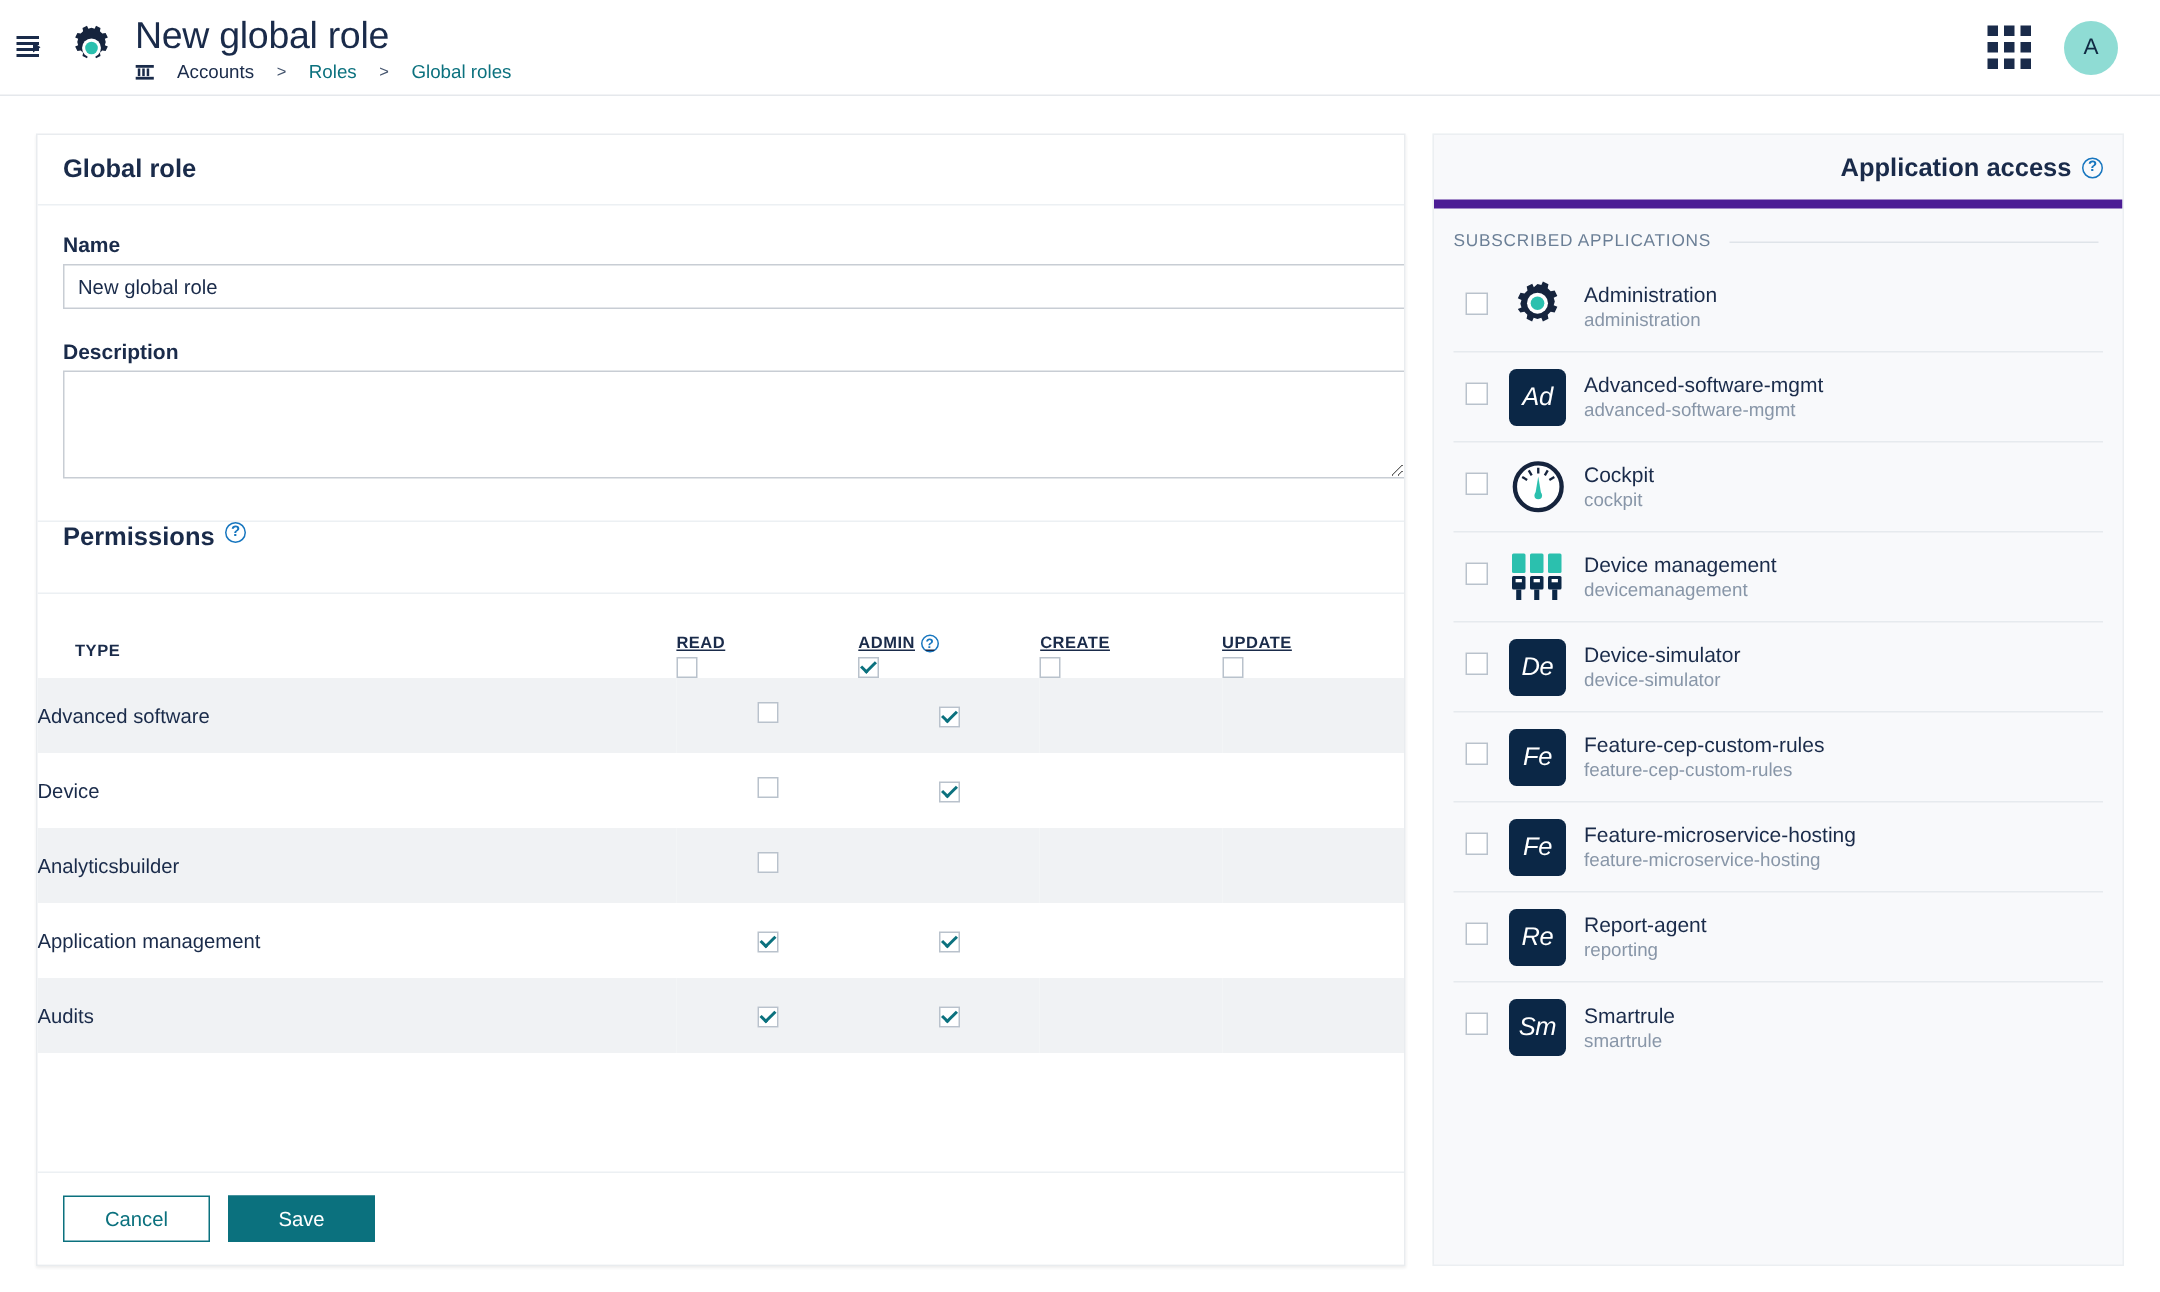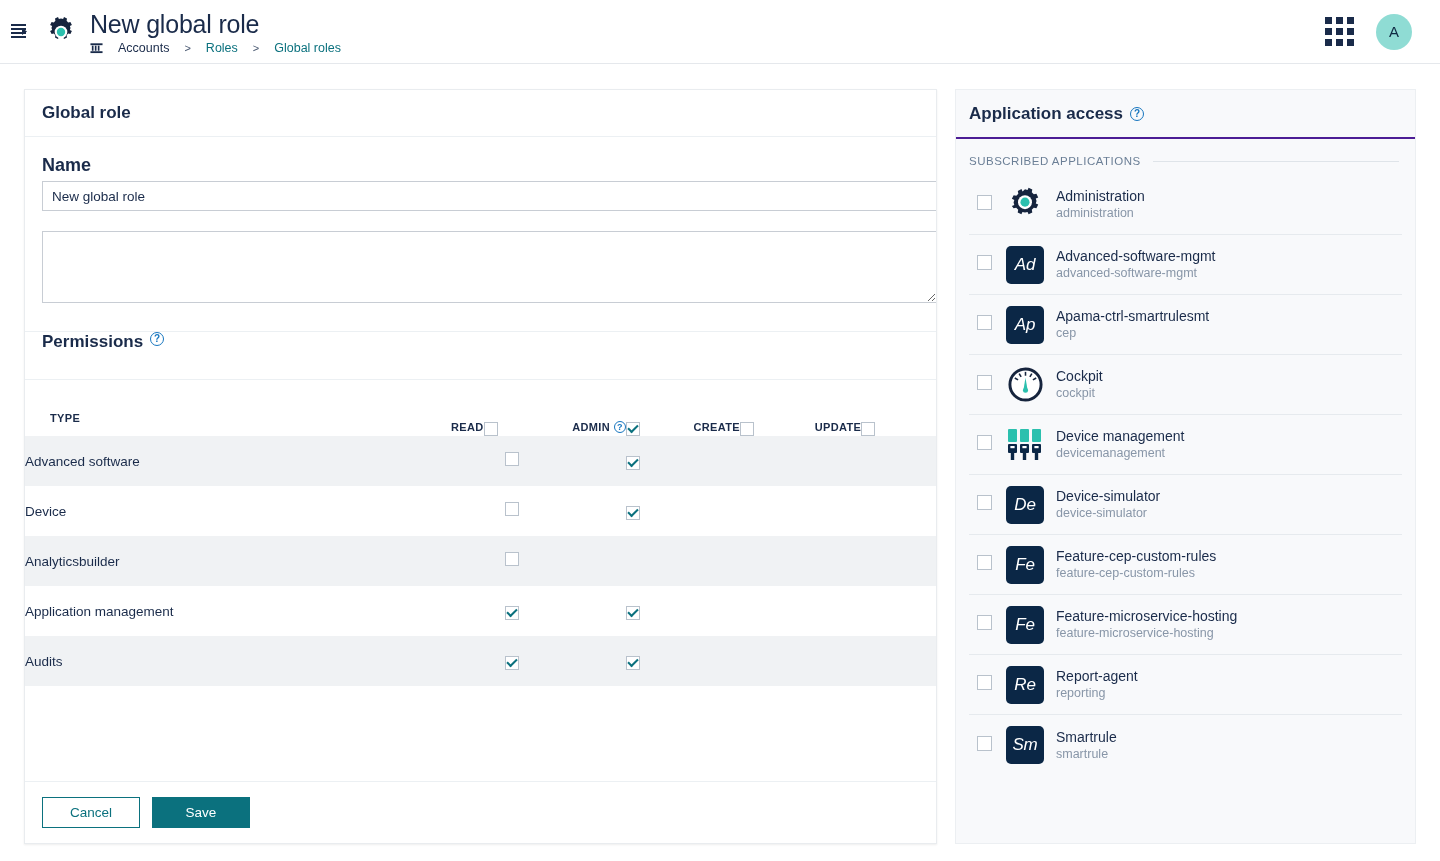--- a/index.html
+++ b/index.html
@@ -77,21 +77,21 @@
     margin: 0; font-size: 17px; font-weight: 700; color: #1a2b4a;
   }
   .help-icon {
     display: inline-flex; align-items: center; justify-content: center;
     width: 14px; height: 14px; border-radius: 50%;
     border: 1.3px solid #1776bf; color: #1776bf;
     font-size: 10px; font-weight: 700; margin-left: 7px;
     line-height: 1; cursor: pointer;
   }
   .form-body { padding: 18px 17px 6px 17px; }
-  .field-label { font-size: 18px; font-weight: 700; color: #1a2b4a; margin-bottom: 5px; }
+  .field-label { font-size: 14px; font-weight: 700; color: #1a2b4a; margin-bottom: 5px; }
   .text-input {
     width: 895px; height: 30px;
     border: 1px solid #c8cdd4; background: #fff;
     font-family: "Liberation Sans", sans-serif;
     font-size: 13.5px; color: #1a2b4a;
     padding: 0 9px; outline: none; display: block;
   }
   .spacer-20 { height: 20px; }
   .text-area {
     width: 895px; height: 72px;
@@ -109,21 +109,21 @@
 
   
   .perm-table { width: 100%; border-collapse: collapse; table-layout: fixed; }
   .perm-table col.c-type { width: 425px; }
   .perm-table col.c-col { width: 121px; }
   .perm-table th {
     padding: 0; vertical-align: bottom; height: 56px;
     font-size: 11px; font-weight: 700; letter-spacing: 0.35px;
     color: #1a2b4a; text-transform: uppercase;
   }
-  .th-inner { display: flex; flex-direction: row; align-items: center; }
+  .th-inner { display: flex; flex-direction: column; align-items: flex-start; text-decoration: underline; }
   .th-label { display: flex; align-items: center; justify-content: center; margin-bottom: 3px; }
   .th-label .help-icon { width: 12px; height: 12px; font-size: 9px; margin-left: 4px; }
   .th-type { text-align: left; padding-left: 25px !important; vertical-align: bottom; padding-bottom: 12px !important; }
   .perm-table td { padding: 0; height: 50px; vertical-align: middle; margin-left: 20px; }
   .td-type { padding-left: 25px; font-size: 13.5px; color: #1a2b4a; }
   .td-chk { text-align: center; }
   tr.row-alt td { background: #f0f2f4; }
 
   
   .cb {
@@ -162,21 +162,21 @@
   .btn-primary { background: #0b717e; border: 1px solid #0b717e; color: #ffffff; }
 
   
   .right-panel {
     position: absolute; left: 955px; top: 24px;
     width: 461px; height: 755px;
     background: #f8f9fb;
     border: 1px solid #eceff2;
     overflow: hidden;
   }
-  .rp-head { height: 49px; padding: 0 13px; display: flex; align-items: center; border-bottom: 2px solid #4c1d95; }
+  .rp-head { height: 49px; padding: 0 13px; display: flex; align-items: center; border-bottom: 6px solid #4c1d95; justify-content: flex-end; }
   .rp-head h2 { margin: 0; font-size: 17px; font-weight: 700; color: #1a2b4a; }
   .rp-subhead {
     display: flex; align-items: center; gap: 12px;
     padding: 16px 16px 0 13px;
     font-size: 11.5px; letter-spacing: 0.5px; color: #6b7f96;
   }
   .rp-subhead .rule { flex: 1; height: 1px; background: #dfe4e9; }
 
   .app-list { padding: 8px 13px 0 13px; }
   .app-row {
@@ -266,20 +266,21 @@
   <div class="left-card">
 
     <div class="card-head">
       <h2>Global role</h2>
     </div>
 
     <div class="form-body">
       <div class="field-label">Name</div>
       <input class="text-input" type="text" value="New global role" style="">
       <div class="spacer-20"></div>
+      <div class="field-label">Description</div>
       <textarea class="text-area" placeholder="" style=""></textarea>
     </div>
 
     <div class="section-divider"></div>
 
     <div class="perm-head">
       <h2>Permissions</h2>
       <span class="help-icon">?</span>
     </div>
     <div class="perm-head-rule"></div>
@@ -414,30 +415,20 @@
             <div class="tile">Ad</div>
           </div>
           <div class="app-text">
             <div class="app-name">Advanced-software-mgmt</div>
             <div class="app-key">advanced-software-mgmt</div>
           </div>
         </div>
         <div class="app-row">
           <div class="app-cb"><span class="cb"></span></div>
           <div class="app-icon">
-            <div class="tile">Ap</div>
-          </div>
-          <div class="app-text">
-            <div class="app-name">Apama-ctrl-smartrulesmt</div>
-            <div class="app-key">cep</div>
-          </div>
-        </div>
-        <div class="app-row">
-          <div class="app-cb"><span class="cb"></span></div>
-          <div class="app-icon">
             <svg width="37" height="37" viewBox="0 0 38 38">
               <circle cx="19" cy="19" r="16" fill="#ffffff" stroke="#16243d" stroke-width="3"></circle>
               <g stroke="#16243d" stroke-width="1.6">
                 <line x1="19" y1="6" x2="19" y2="10"></line>
                 <line x1="12.5" y1="7.8" x2="14.5" y2="11.2"></line>
                 <line x1="25.5" y1="7.8" x2="23.5" y2="11.2"></line>
                 <line x1="8" y1="12.3" x2="11.4" y2="14.3"></line>
                 <line x1="30" y1="12.3" x2="26.6" y2="14.3"></line>
               </g>
               <path d="M19 12 L21 24 Q19 27 17 24 Z" fill="#2bc0ae"></path>

